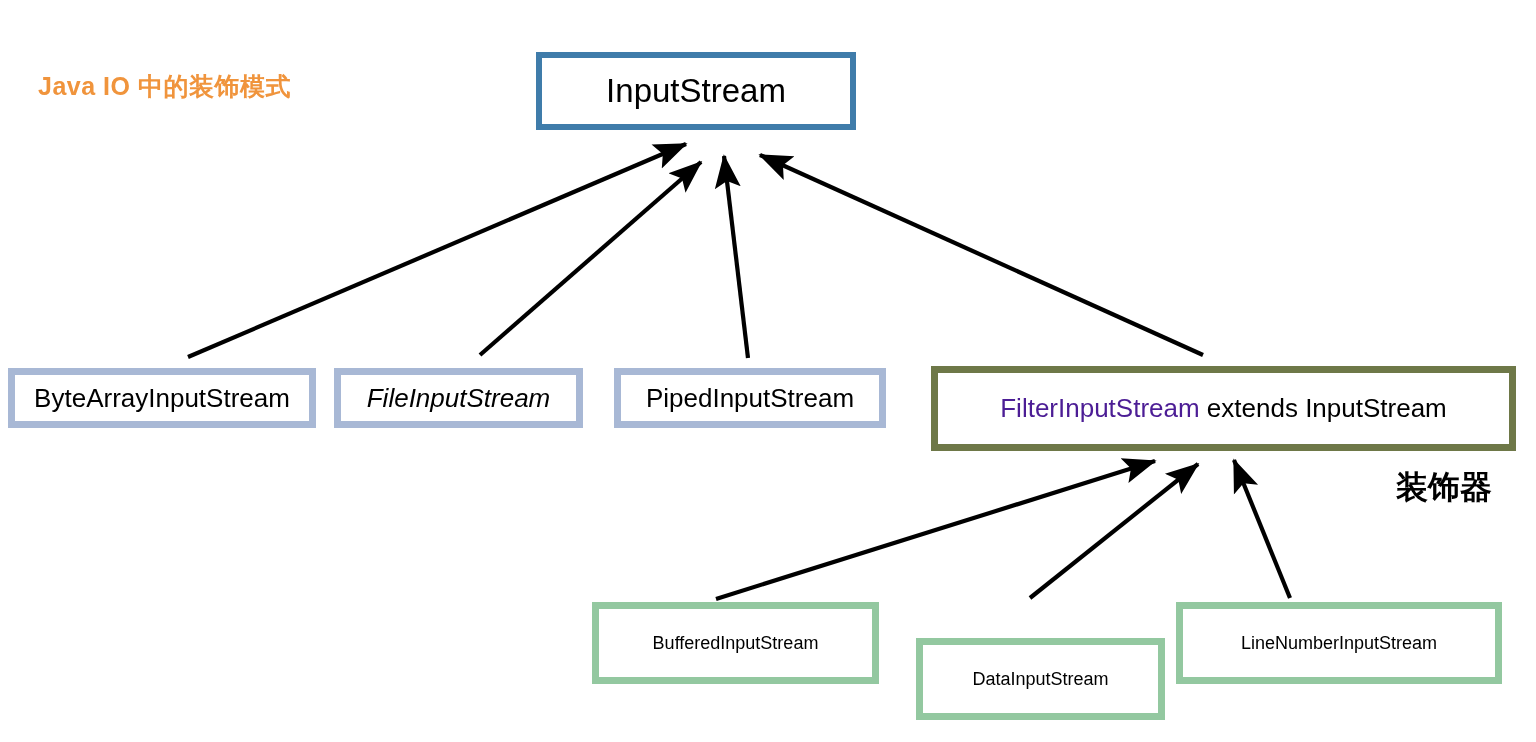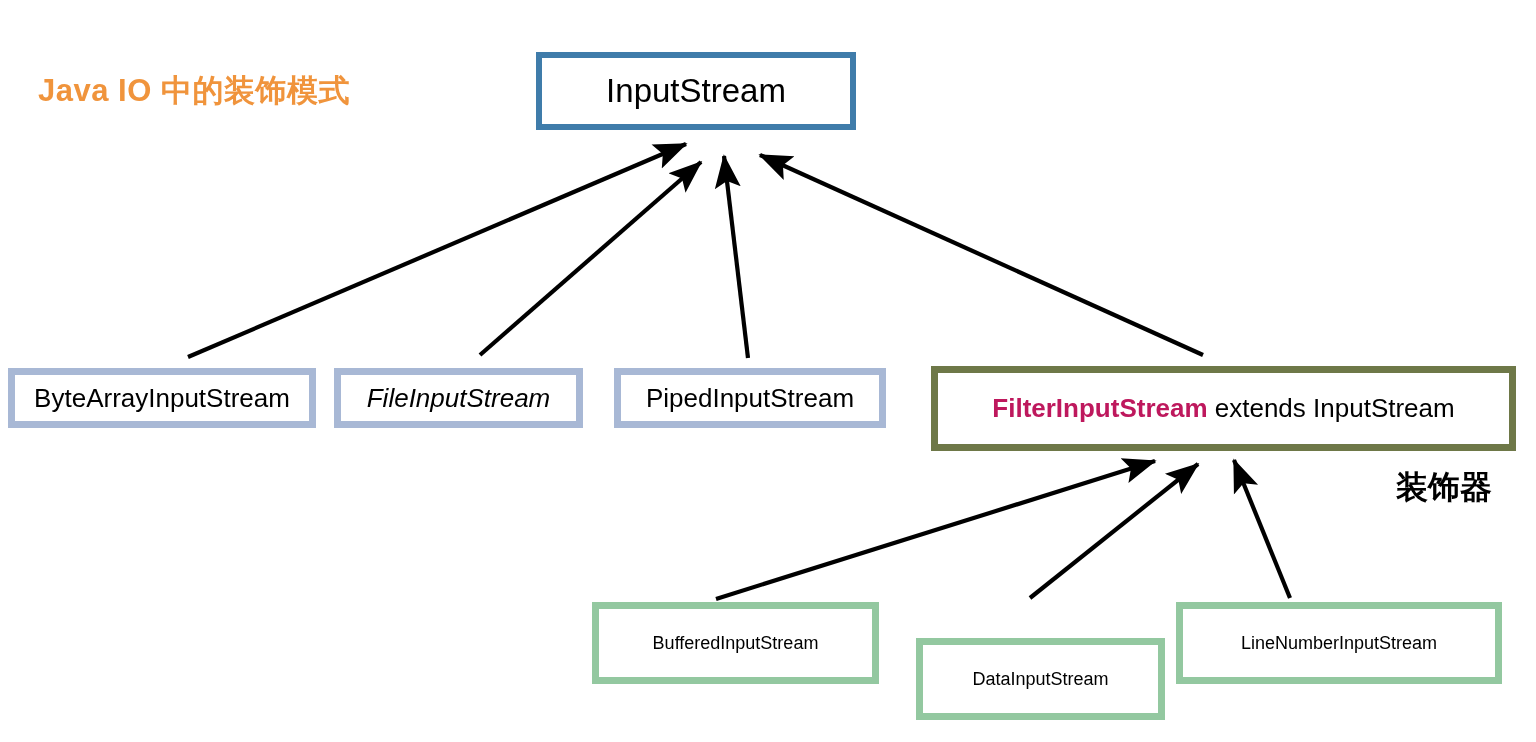--- a/index.html
+++ b/index.html
@@ -38,21 +38,21 @@
     justify-content: center;
     text-align: center;
     color: #000000;
     white-space: nowrap;
   }
   
   #title {
     position: absolute;
     left: 38px;
     top: 70px;
-    font-size: 31px;
+    font-size: 25px;
     font-weight: bold;
     color: #F0943C;
     letter-spacing: 0.5px;
     white-space: nowrap;
   }
   
   #node-inputstream {
     left: 536px;
     top: 52px;
     width: 320px;
@@ -75,22 +75,22 @@
   
   #node-filter {
     left: 931px;
     top: 366px;
     width: 585px;
     height: 85px;
     border: 7px solid #6E7848;
     font-size: 26px;
   }
   #node-filter .kw {
-    color: #be185d;
-    font-weight: bold;
+    color: #4c1d95;
+    font-weight: normal;
   }
   #node-filter .rest {
     color: #000000;
     font-weight: normal;
   }
   
   #decorator-label {
     position: absolute;
     left: 1396px;
     top: 466px;

